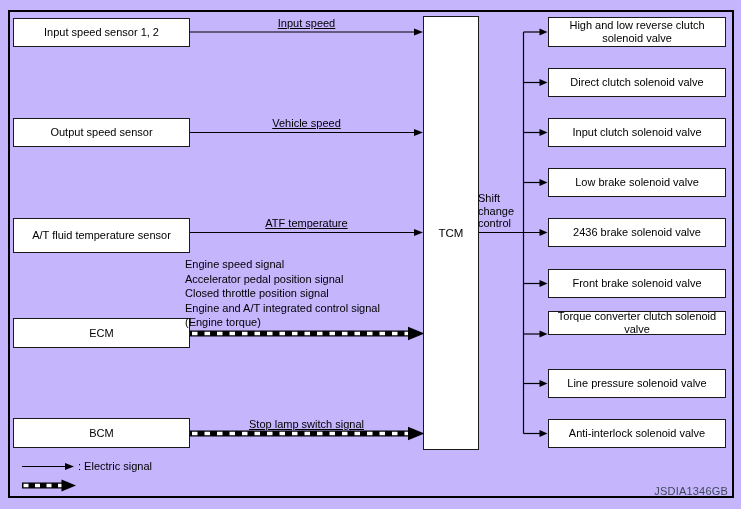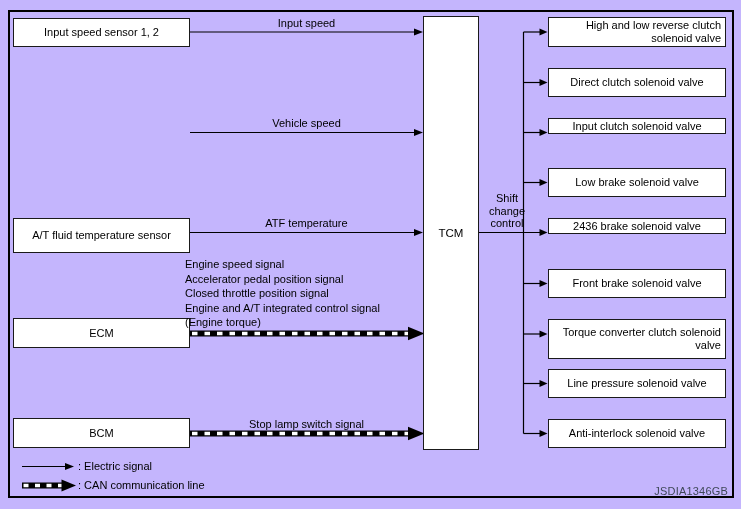--- a/index.html
+++ b/index.html
@@ -9,27 +9,27 @@
   }
   #frame{position:absolute;left:8px;top:10px;width:726px;height:488px;
     border:2px solid #000;box-sizing:border-box;}
   #wires{position:absolute;left:0;top:0;width:741px;height:509px;}
   .box{
     position:absolute;border:1px solid #1a1a1a;background:#fff;box-sizing:border-box;
     display:flex;align-items:center;justify-content:center;text-align:center;
     font-size:11px;line-height:13px;padding:0 4px;
   }
   .lbox{left:13px;width:177px;}
-  .rbox{left:548px;width:178px;text-align:right;}
+  .rbox{left:548px;width:178px;}
   .siglabel{position:absolute;left:190px;width:233px;text-align:center;
-    font-size:11px;line-height:13px;}
+    font-size:11px;line-height:13px;text-decoration:underline;}
   .sigblock{position:absolute;left:185px;width:240px;top:257px;text-align:left;
     font-size:11px;line-height:14.5px;}
   #tcm{left:423px;top:16px;width:56px;height:434px;font-size:11.5px;}
-  #shiftlabel{position:absolute;left:478px;top:192px;width:58px;text-align:center;
+  #shiftlabel{position:absolute;left:478px;top:192px;width:58px;
     font-size:11px;line-height:12.5px;}
   .legendtext{position:absolute;left:78px;font-size:11px;line-height:13px;}
   #figid{position:absolute;right:13px;top:487px;font-size:11px;line-height:9px;
     color:#3e4757;letter-spacing:0.2px;}
 </style>
 </head>
 <body>
 
 <div id="canvas">
 
@@ -84,20 +84,21 @@
       <path d="M74 466.5 L65 463 L65 470 Z" stroke="none"></path>
     </g>
     <g>
       <line x1="22" y1="485.5" x2="64" y2="485.5" stroke="#000" stroke-width="6"></line>
       <line x1="23.5" y1="485.5" x2="63" y2="485.5" stroke="#fff" stroke-width="3.4" stroke-dasharray="5 6.5"></line>
       <path d="M76 485.5 L61.5 479.5 L61.5 491.5 Z" fill="#000"></path>
     </g>
   </svg>
 
   <div class="box lbox" style="top:18px;height:29px">Input speed sensor 1, 2</div>
+  <div class="box lbox" style="top:118px;height:29px">Output speed sensor</div>
   <div class="box lbox" style="top:218px;height:35px">A/T fluid temperature sensor</div>
   <div class="box lbox" style="top:418px;height:30px">BCM</div>
   <div class="box lbox" style="top:318px;height:30px">ECM</div>
 
   <div class="siglabel" style="top:17px">Input speed</div>
   <div class="siglabel" style="top:117px">Vehicle speed</div>
   <div class="siglabel" style="top:217px">ATF temperature</div>
   <div class="sigblock">
     <div>Engine speed signal</div>
     <div>Accelerator pedal position signal</div>
@@ -110,26 +111,25 @@
   <div class="box" id="tcm">TCM</div>
 
   <div id="shiftlabel">
     <div>Shift</div>
     <div>change</div>
     <div>control</div>
   </div>
 
   <div class="box rbox" style="top:17px;height:30px">High and low reverse clutch solenoid valve</div>
   <div class="box rbox" style="top:68px;height:29px">Direct clutch solenoid valve</div>
-  <div class="box rbox" style="top:118px;height:16px">Input clutch solenoid valve</div>
+  <div class="box rbox" style="top:118px;height:29px">Input clutch solenoid valve</div>
   <div class="box rbox" style="top:168px;height:29px">Low brake solenoid valve</div>
-  <div class="box rbox" style="top:218px;height:16px">2436 brake solenoid valve</div>
+  <div class="box rbox" style="top:218px;height:29px">2436 brake solenoid valve</div>
   <div class="box rbox" style="top:269px;height:29px">Front brake solenoid valve</div>
-  <div class="box rbox" style="top:319px;height:40px">Torque converter clutch solenoid valve</div>
+  <div class="box rbox" style="top:311px;height:24px">Torque converter clutch solenoid valve</div>
   <div class="box rbox" style="top:369px;height:29px">Line pressure solenoid valve</div>
   <div class="box rbox" style="top:419px;height:29px">Anti-interlock solenoid valve</div>
 
   <div class="legendtext" style="top:460px">: Electric signal</div>
-  <div class="legendtext" style="top:479px">: CAN communication line</div>
 
   <div id="figid">JSDIA1346GB</div>
 
 </div>
 
 </body></html>

